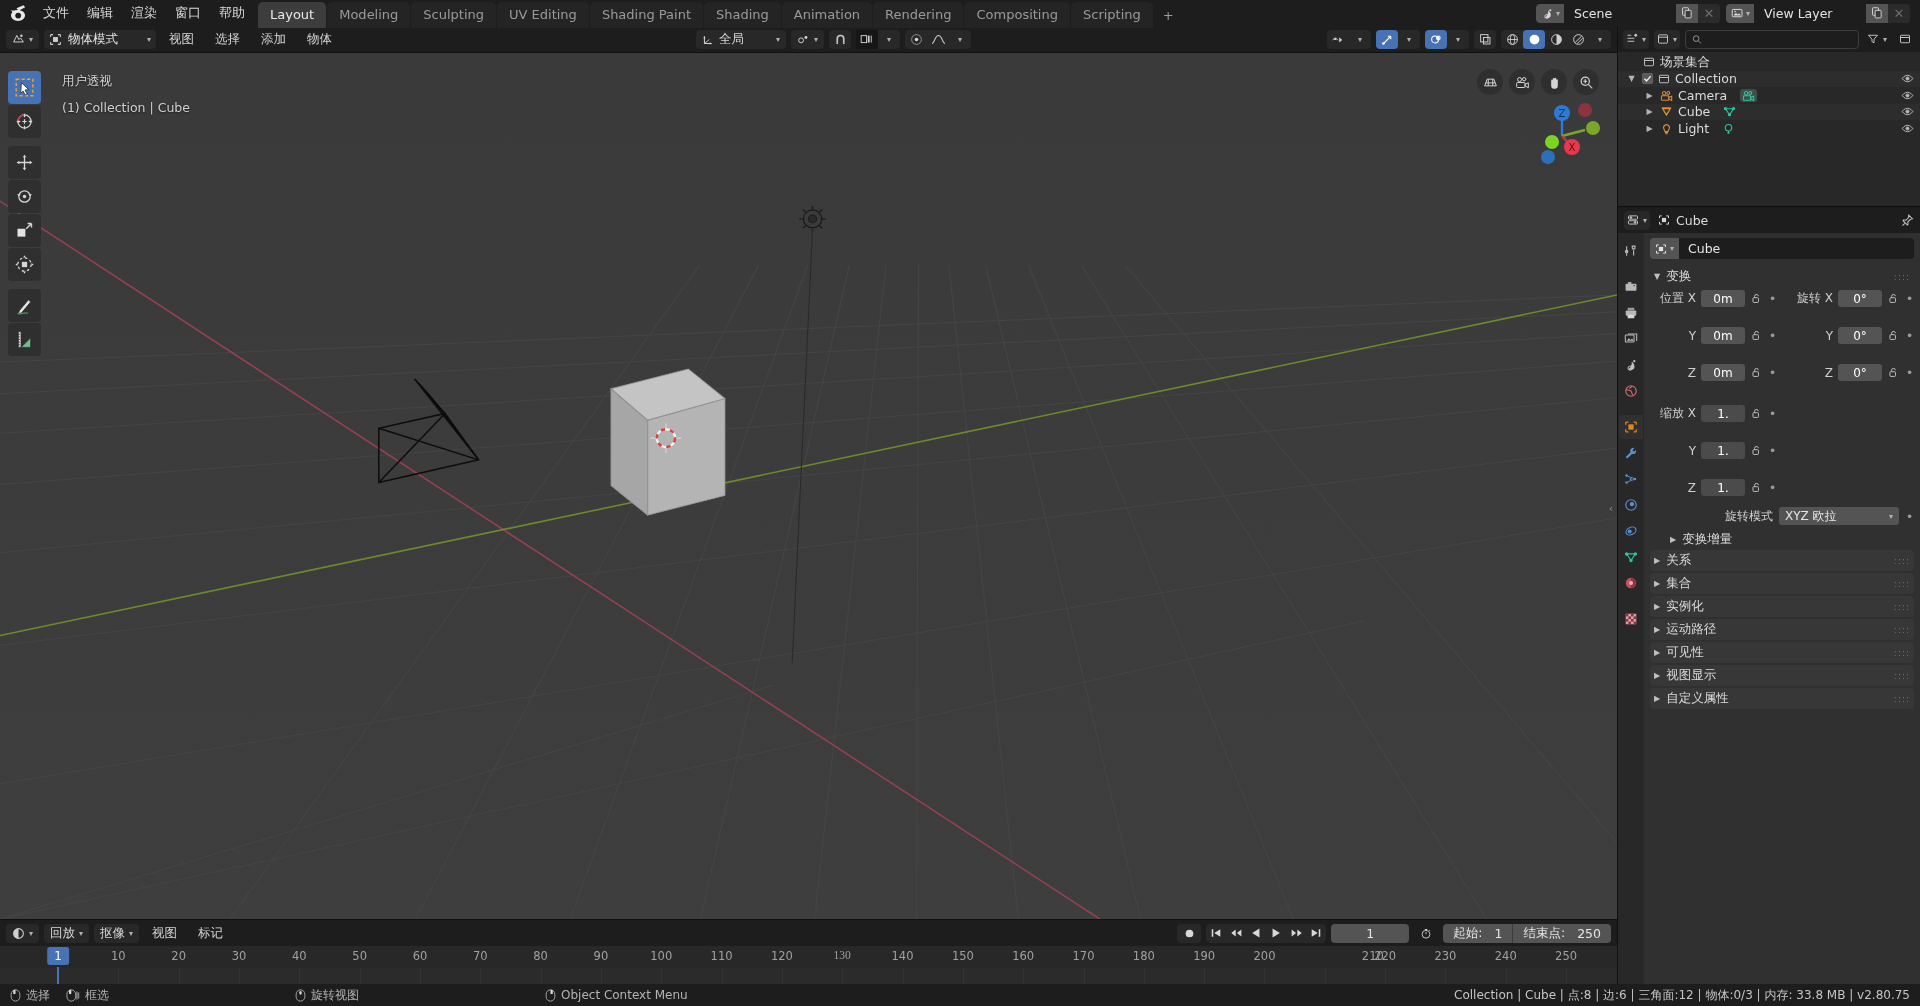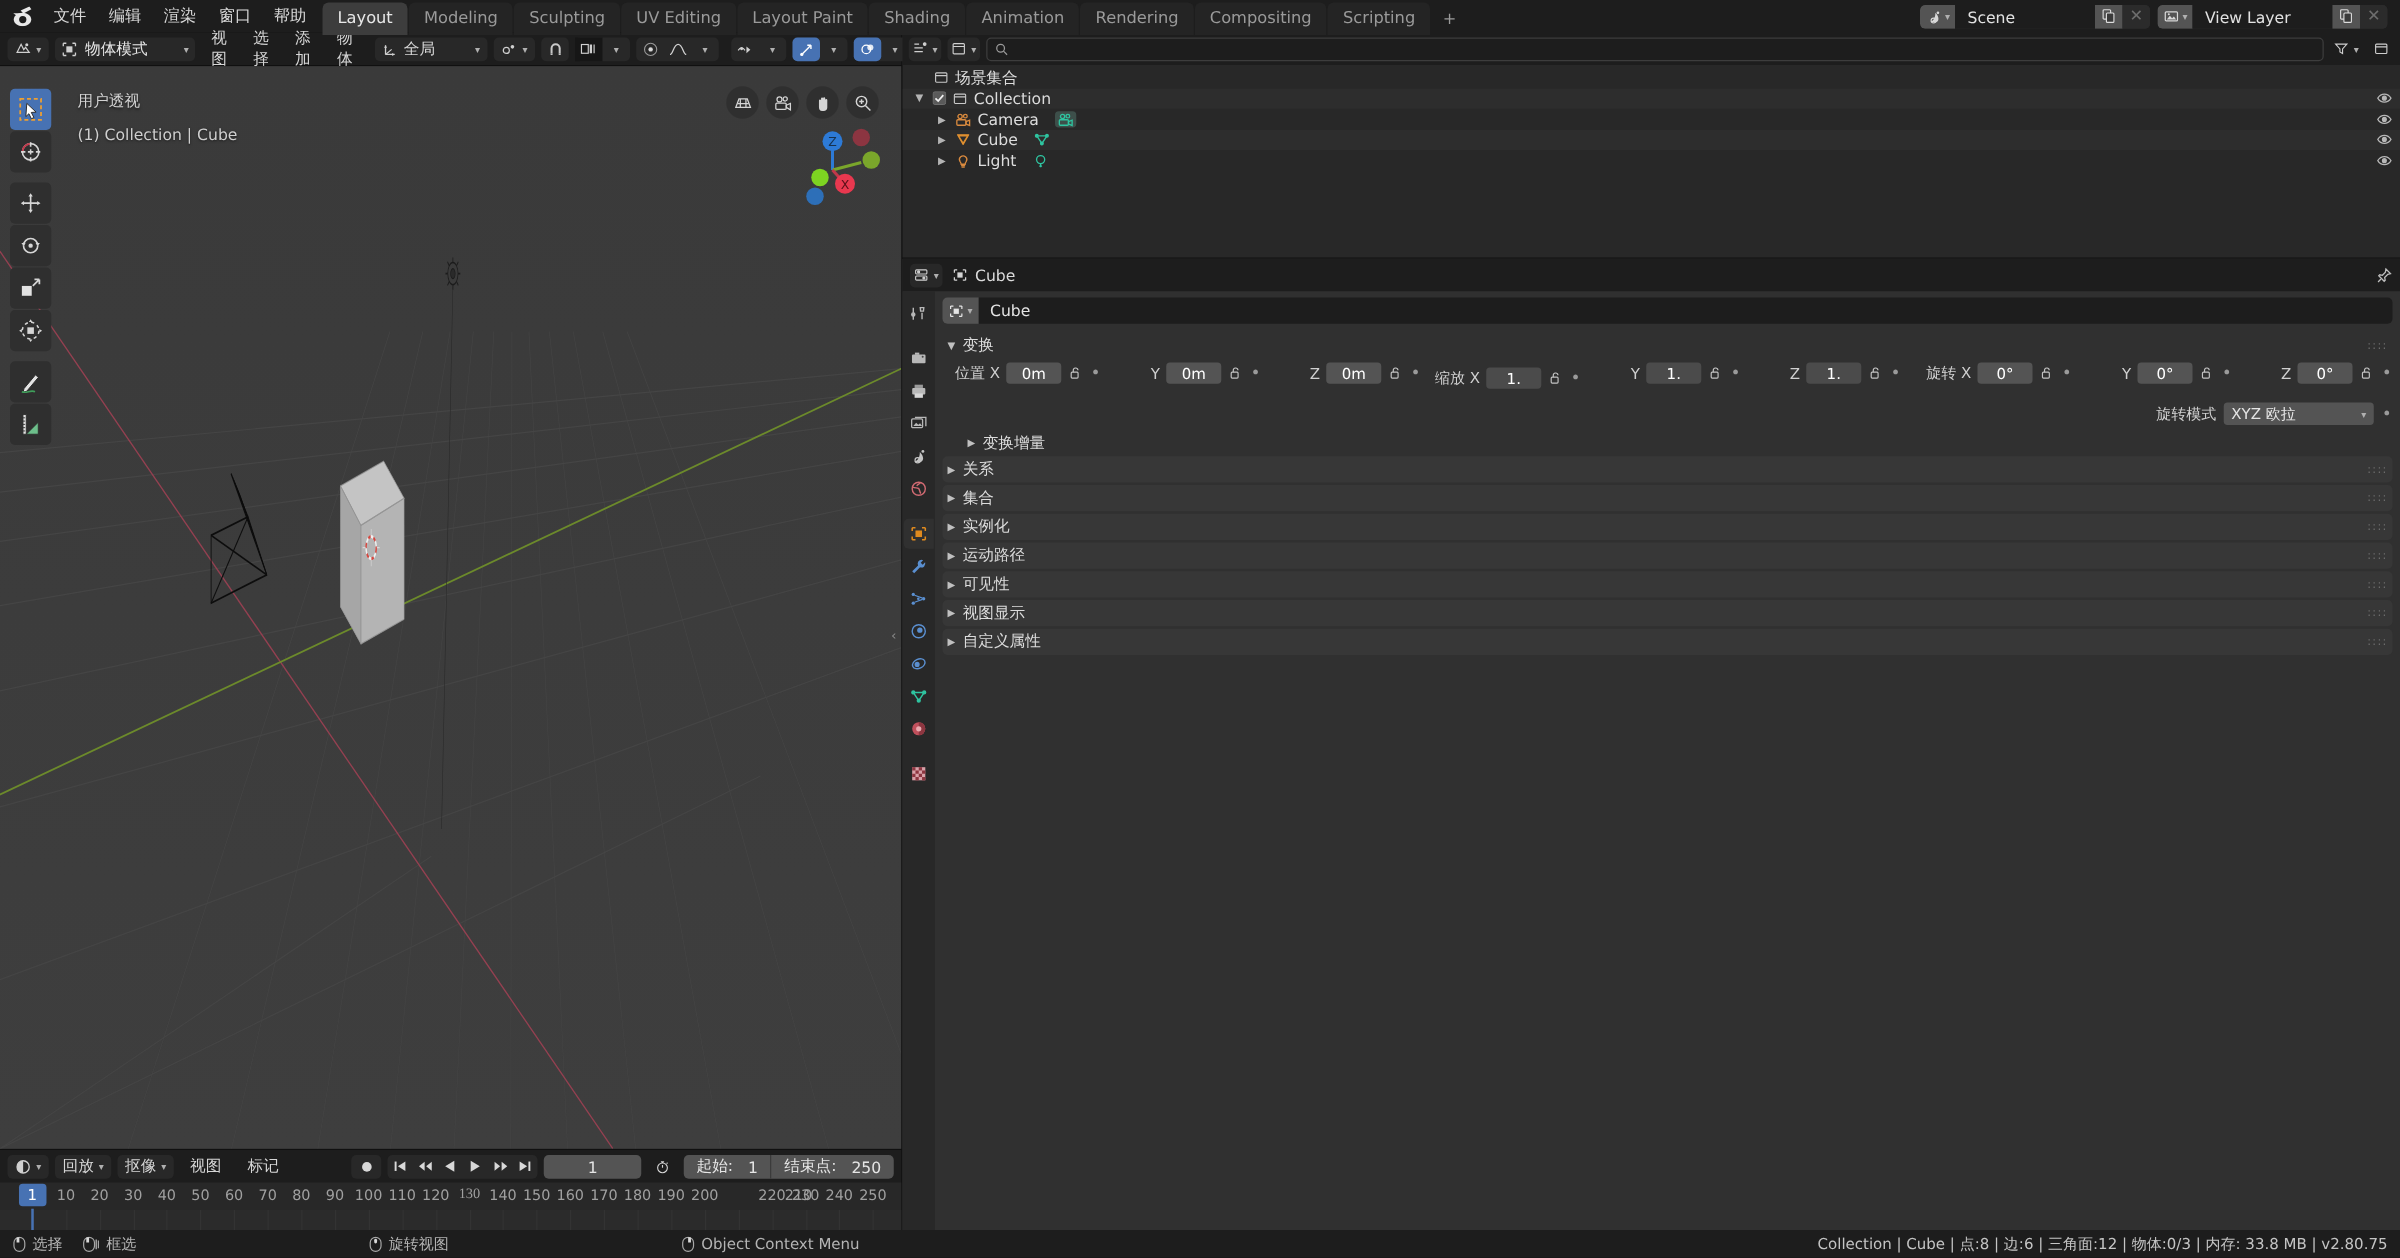--- a/index.html
+++ b/index.html
@@ -153,21 +153,21 @@
   .panel-hd {
     height: 21px; display: flex; align-items: center; gap: 6px; font-size: 12.5px;
     color: #dcdcdc; padding-left: 4px;
   }
   .panel-hd .tri { font-size: 8px; color: #c0c0c0; }
   .panel-hd .grip { margin-left: auto; color: #6e6e6e; font-size: 9px; letter-spacing: 1px; padding-right: 4px; }
   .sub-panel-hd { padding-left: 20px; }
   .panel-row-bg { background: #373737; border-radius: 4px; margin-bottom: 2px; }
 
   .xform-grid { display: flex; gap: 12px; padding: 3px 0 5px 2px; }
-  .xf-col { flex: 1 1 0; display: flex; flex-direction: row; gap: 3px; }
+  .xf-col { flex: 1 1 0; display: flex; flex-direction: column; gap: 20px; }
   .xf-row { display: flex; align-items: center; gap: 5px; height: 17px; }
   .xf-lbl { font-size: 12px; color: #d0d0d0; text-align: right; white-space: nowrap; flex: 0 0 auto; min-width: 44px; }
   .xf-val {
     background: #545454; border-radius: 3px; height: 17px; min-width: 44px; flex: 1 1 auto;
     display: flex; align-items: center; justify-content: center; font-size: 12px; color: #fff;
   }
   .xf-val.dark { background: #4b4b4b; }
   .xf-lock { width: 13px; display: flex; align-items: center; justify-content: center; }
   .xf-dot { width: 9px; text-align: center; color: #9a9a9a; font-size: 13px; line-height: 1; }
 
@@ -210,21 +210,21 @@
     <div class="menu-item">编辑</div>
     <div class="menu-item">渲染</div>
     <div class="menu-item">窗口</div>
     <div class="menu-item">帮助</div>
 
     <div class="ws-tabs">
       <div class="ws-tab active">Layout</div>
       <div class="ws-tab">Modeling</div>
       <div class="ws-tab">Sculpting</div>
       <div class="ws-tab">UV Editing</div>
-      <div class="ws-tab">Layout Paint</div>
+      <div class="ws-tab">Shading Paint</div>
       <div class="ws-tab">Shading</div>
       <div class="ws-tab">Animation</div>
       <div class="ws-tab">Rendering</div>
       <div class="ws-tab">Compositing</div>
       <div class="ws-tab">Scripting</div>
       <div class="ws-add">+</div>
     </div>
 
     <div class="topbar-right">
       <div class="id-block">

